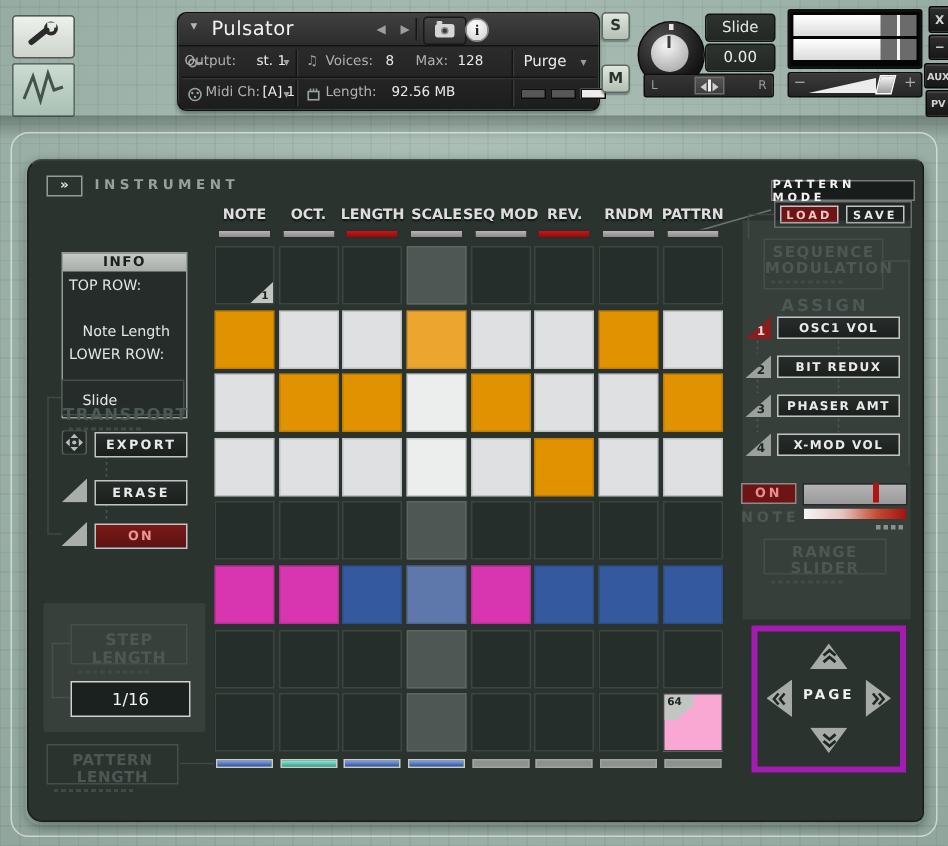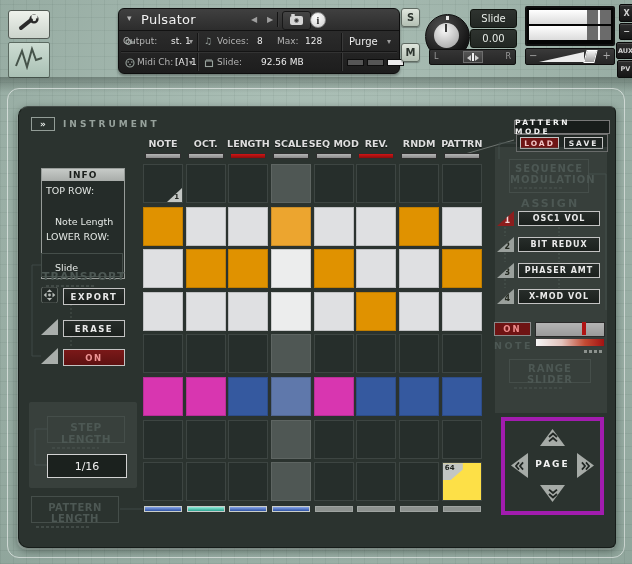--- a/index.html
+++ b/index.html
@@ -237,21 +237,21 @@
       </span>
       <span class="hlabel" style="position:absolute;left:18px;">Midi Ch:</span>
       <span class="hvalue" style="position:absolute;left:56px;">[A] 1</span>
       <span class="dd-arrow" style="position:absolute;left:70px;">▾</span>
       <span style="position:absolute;left:85px;">
         <svg width="10" height="10" viewBox="0 0 10 10">
             <rect x="1.5" y="3" width="7" height="5.5" fill="none" stroke="#98a29d" stroke-width="1.1"></rect>
             <path d="M3 1 V3 M5 1 V3 M7 1 V3" stroke="#98a29d" stroke-width="1"></path>
           </svg>
       </span>
-      <span class="hlabel" style="position:absolute;left:98px;">Slide:</span>
+      <span class="hlabel" style="position:absolute;left:98px;">Length:</span>
       <span class="hvalue" style="position:absolute;left:142px;">92.56 MB</span>
       <div style="position:absolute;left:228px;top:7px;display:flex;gap:3px;">
         <span class="led"></span>
         <span class="led"></span>
         <span class="led bright"></span>
       </div>
     </div>
   </div>
 </div>
 
@@ -400,21 +400,21 @@
       <div class="cell cell-dark" style="background: rgb(38, 46, 43);"></div>
       <div class="cell cell-dark" style="background: rgb(38, 46, 43);"></div>
       <div class="cell cell-dark" style="background: rgb(38, 46, 43);"></div>
       <div class="cell cell-dark" style="background: rgb(38, 46, 43);"></div>
       <div class="cell cell-dark" style="background: rgb(38, 46, 43);"></div>
       <div class="cell cell-dark" style="background: rgb(38, 46, 43);"></div>
       <div class="cell cell-ph-dark" style="background: rgb(79, 87, 84);"></div>
       <div class="cell cell-dark" style="background: rgb(38, 46, 43);"></div>
       <div class="cell cell-dark" style="background: rgb(38, 46, 43);"></div>
       <div class="cell cell-dark" style="background: rgb(38, 46, 43);"></div>
-      <div class="cell cell-dark" style="background: #fde047;">
+      <div class="cell cell-dark" style="background: #f9a8d4;">
         <div class="cbadge tl">64</div>
       </div>
     </div>
   <div class="abs" id="grid-foot">
       <div class="fbar blue"></div>
       <div class="fbar teal"></div>
       <div class="fbar blue"></div>
       <div class="fbar blue"></div>
       <div class="fbar off"></div>
       <div class="fbar off"></div>

